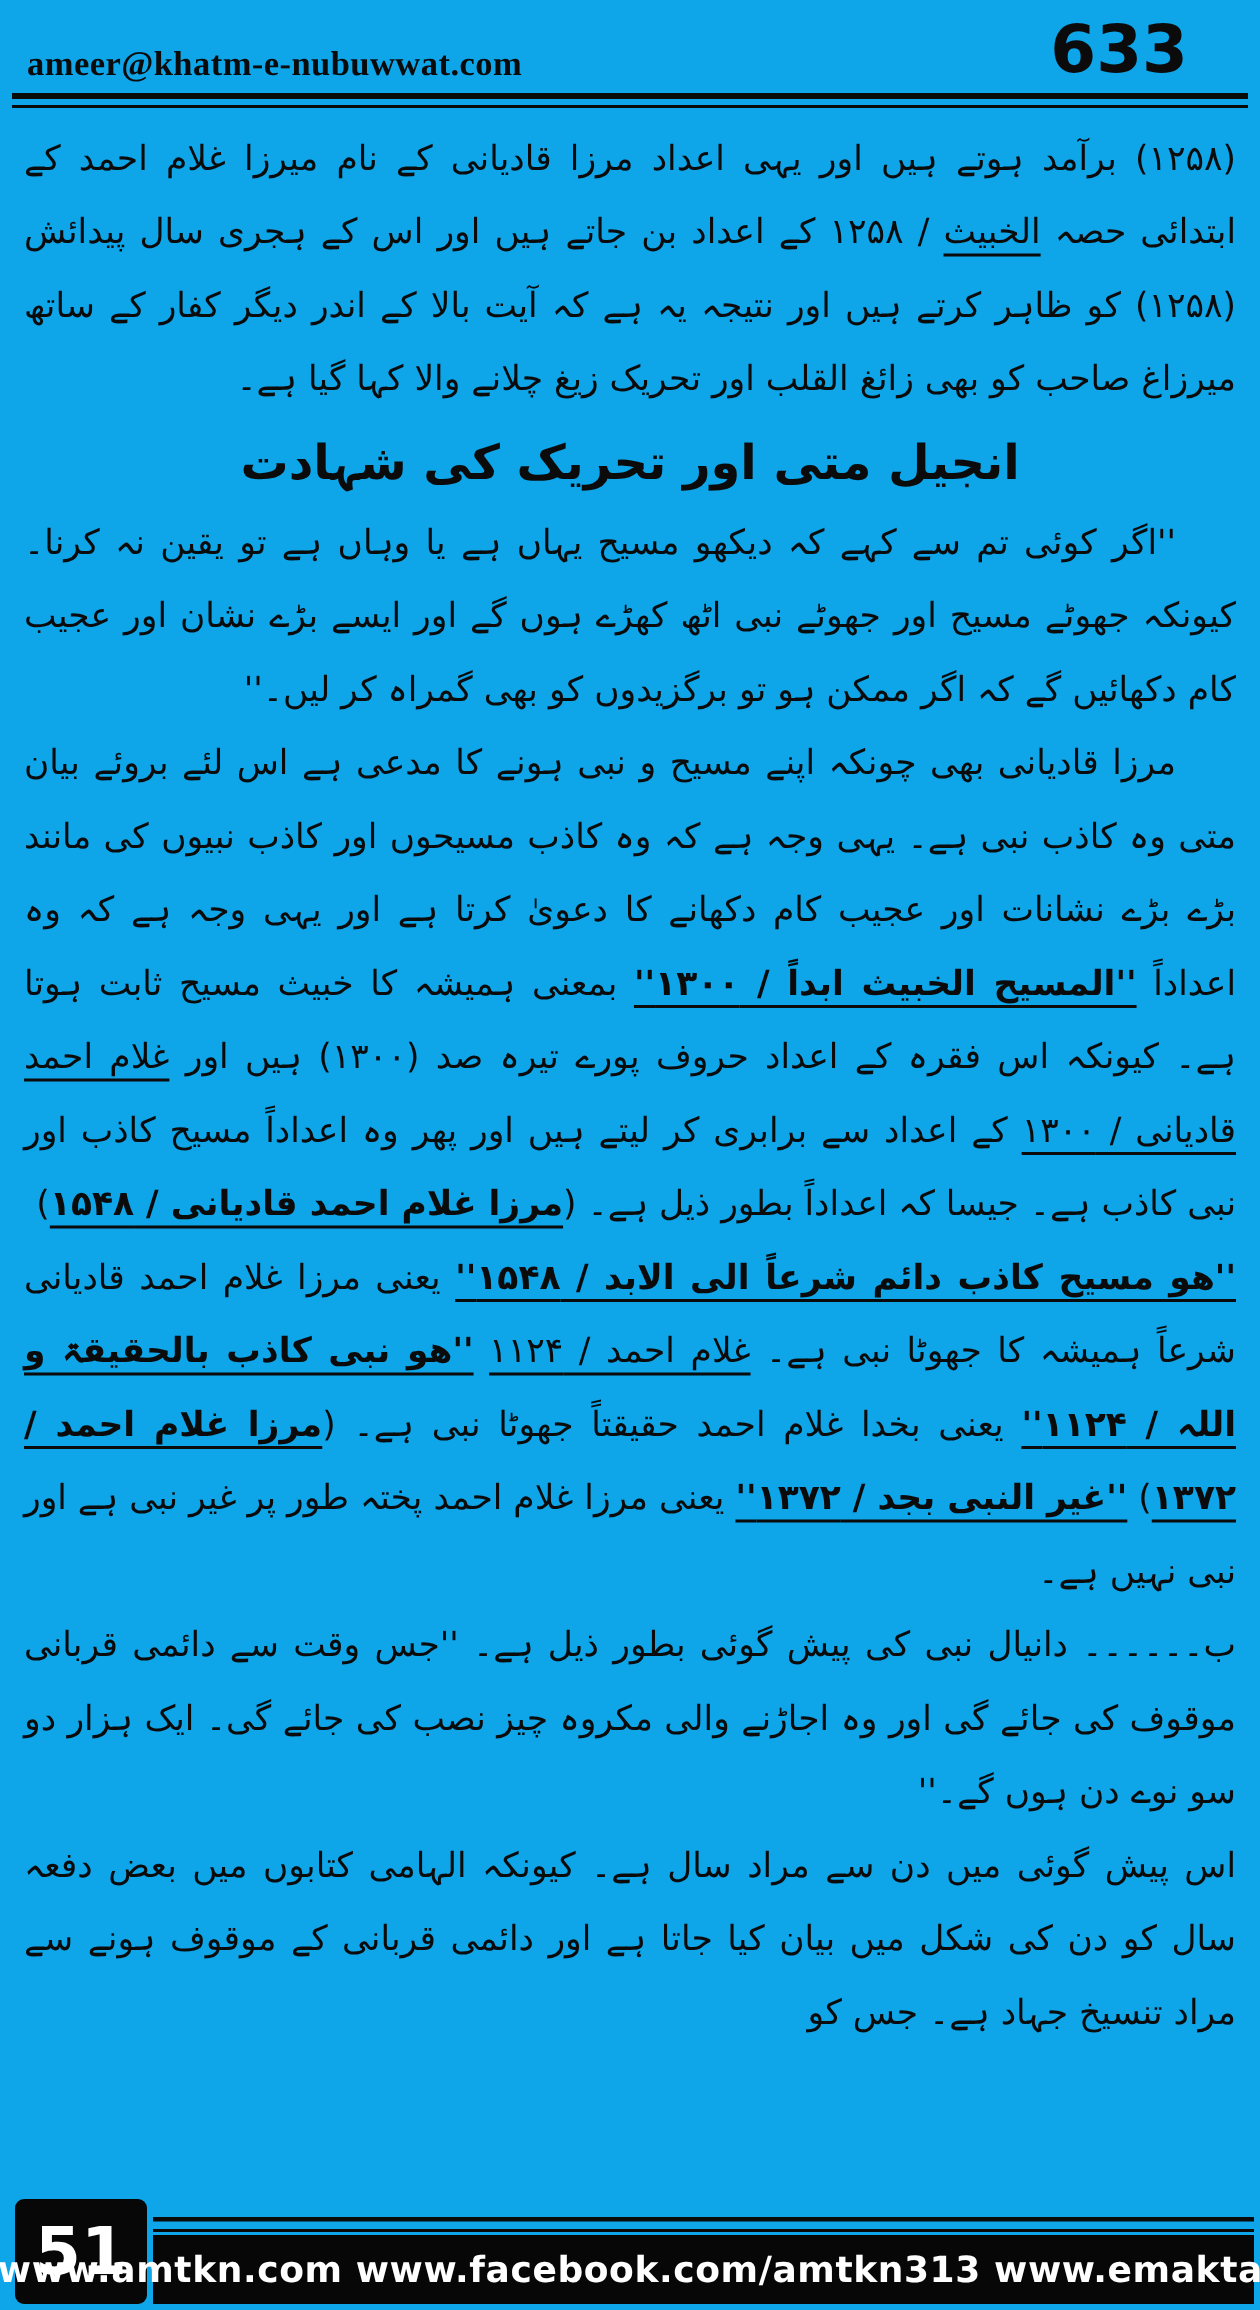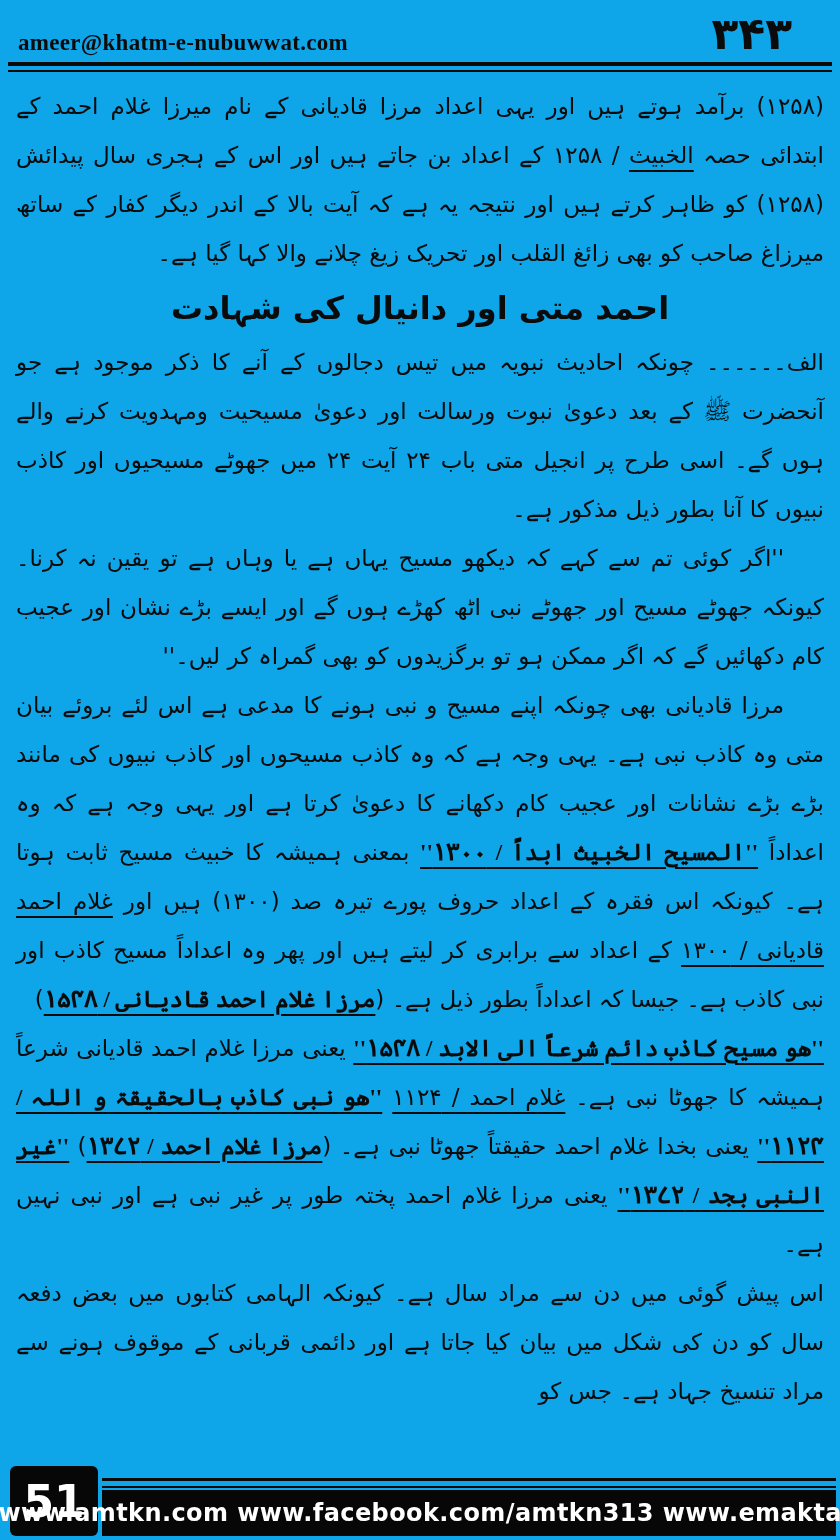--- a/index.html
+++ b/index.html
@@ -52,21 +52,21 @@
   .content p{margin:0;}
   .content p.ind{text-indent:40px;}
   .content h2{
     margin:4px 0;
     text-align:center;
     font-size:32px;
     font-weight:700;
     line-height:52px;
   }
   .u{text-decoration:underline;text-underline-offset:7px;text-decoration-thickness:2px;}
-  .b{font-weight:700;font-family:Liberation Serif, serif;}
+  .b{font-weight:700;}
   
   .ftr{
     position:absolute;left:0;right:0;bottom:0;height:80px;
   }
   .ftr-pagebox{
     position:absolute;left:10px;bottom:4px;
     width:88px;height:70px;
     background:#070707;color:#fff;
     display:flex;align-items:center;justify-content:center;
     font-size:44px;font-weight:700;
@@ -88,32 +88,32 @@
     white-space:nowrap;
   }
 </style>
 </head>
 <body>
 
 <div class="page">
 
   <header class="hdr">
     <div class="email">ameer@khatm-e-nubuwwat.com</div>
-    <div class="pgnum">۳۴۳</div>
+    <div class="pgnum">633</div>
   </header>
 
   <div class="rule"></div>
 
   <main class="content" dir="rtl">
     <p><span>(۱۲۵۸) برآمد ہوتے ہیں اور یہی اعداد مرزا قادیانی کے نام میرزا غلام احمد کے ابتدائی حصہ </span><span class="u">الخبیث</span><span> / ۱۲۵۸ کے اعداد بن جاتے ہیں اور اس کے ہجری سال پیدائش (۱۲۵۸) کو ظاہر کرتے ہیں اور نتیجہ یہ ہے کہ آیت بالا کے اندر دیگر کفار کے ساتھ میرزاغ صاحب کو بھی زائغ القلب اور تحریک زیغ چلانے والا کہا گیا ہے۔</span></p>
-    <h2>احمد متی اور دانیال کی شہادت</h2>
-    <p><span>الف۔۔۔۔۔۔ چونکہ احادیث نبویہ میں تیس دجالوں کے آنے کا ذکر موجود ہے جو آنحضرت ﷺ کے بعد دعویٰ نبوت ورسالت اور دعویٰ مسیحیت ومہدویت کرنے والے ہوں گے۔ اسی طرح پر انجیل متی باب ۲۴ آیت ۲۴ میں جھوٹے مسیحیوں اور کاذب نبیوں کا آنا بطور ذیل مذکور ہے۔</span></p>
+    <h2>انجیل متی اور تحریک کی شہادت</h2>
     <p class="ind"><span>''اگر کوئی تم سے کہے کہ دیکھو مسیح یہاں ہے یا وہاں ہے تو یقین نہ کرنا۔ کیونکہ جھوٹے مسیح اور جھوٹے نبی اٹھ کھڑے ہوں گے اور ایسے بڑے نشان اور عجیب کام دکھائیں گے کہ اگر ممکن ہو تو برگزیدوں کو بھی گمراہ کر لیں۔''</span></p>
     <p class="ind"><span>مرزا قادیانی بھی چونکہ اپنے مسیح و نبی ہونے کا مدعی ہے اس لئے بروئے بیان متی وہ کاذب نبی ہے۔ یہی وجہ ہے کہ وہ کاذب مسیحوں اور کاذب نبیوں کی مانند بڑے بڑے نشانات اور عجیب کام دکھانے کا دعویٰ کرتا ہے اور یہی وجہ ہے کہ وہ اعداداً </span><span class="u b">''المسیح الخبیث ابداً / ۱۳۰۰''</span><span> بمعنی ہمیشہ کا خبیث مسیح ثابت ہوتا ہے۔ کیونکہ اس فقرہ کے اعداد حروف پورے تیرہ صد (۱۳۰۰) ہیں اور </span><span class="u">غلام احمد قادیانی / ۱۳۰۰</span><span> کے اعداد سے برابری کر لیتے ہیں اور پھر وہ اعداداً مسیح کاذب اور نبی کاذب ہے۔ جیسا کہ اعداداً بطور ذیل ہے۔ (</span><span class="u b">مرزا غلام احمد قادیانی / ۱۵۴۸</span><span>)</span></p>
     <p><span class="u b">''ھو مسیح کاذب دائم شرعاً الی الابد / ۱۵۴۸''</span><span> یعنی مرزا غلام احمد قادیانی شرعاً ہمیشہ کا جھوٹا نبی ہے۔ </span><span class="u">غلام احمد / ۱۱۲۴</span><span> </span><span class="u b">''ھو نبی کاذب بالحقیقۃ و اللہ / ۱۱۲۴''</span><span> یعنی بخدا غلام احمد حقیقتاً جھوٹا نبی ہے۔ (</span><span class="u b">مرزا غلام احمد / ۱۳۷۲</span><span>) </span><span class="u b">''غیر النبی بجد / ۱۳۷۲''</span><span> یعنی مرزا غلام احمد پختہ طور پر غیر نبی ہے اور نبی نہیں ہے۔</span></p>
+    <p><span>ب۔۔۔۔۔۔ دانیال نبی کی پیش گوئی بطور ذیل ہے۔ ''جس وقت سے دائمی قربانی موقوف کی جائے گی اور وہ اجاڑنے والی مکروہ چیز نصب کی جائے گی۔ ایک ہزار دو سو نوے دن ہوں گے۔''</span></p>
     <p><span>اس پیش گوئی میں دن سے مراد سال ہے۔ کیونکہ الہامی کتابوں میں بعض دفعہ سال کو دن کی شکل میں بیان کیا جاتا ہے اور دائمی قربانی کے موقوف ہونے سے مراد تنسیخ جہاد ہے۔ جس کو</span></p>
   </main>
 
   <footer class="ftr">
     <div class="ftr-pagebox">
       <span>51</span>
     </div>
     <div class="ftr-lines"></div>
     <div class="ftr-bar">
       <span>www.amtkn.com www.facebook.com/amtkn313 www.emaktaba.info</span>

